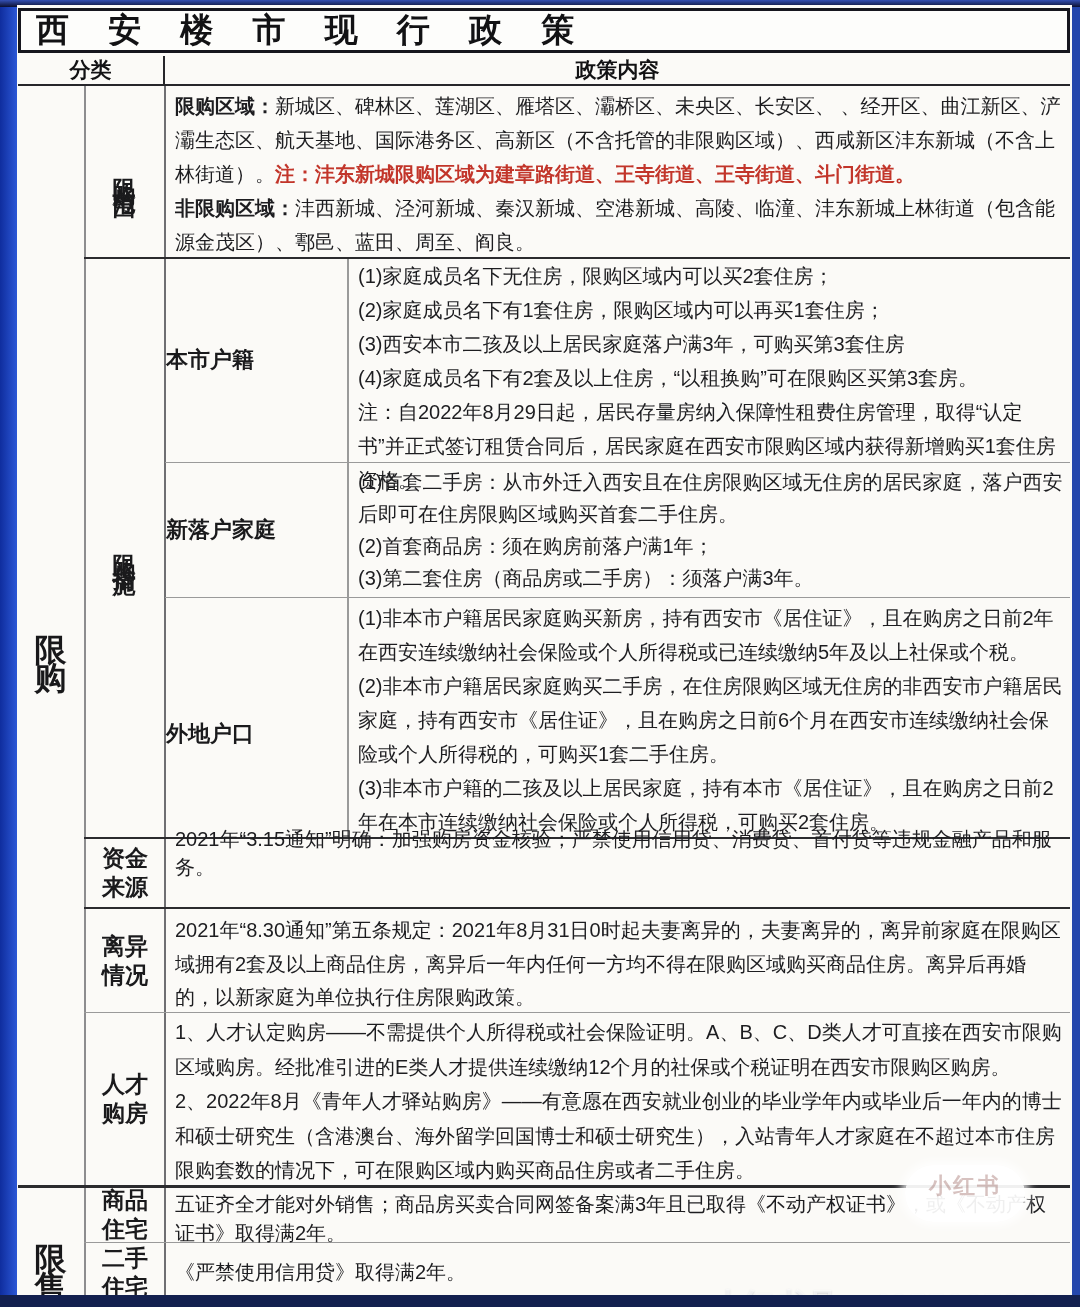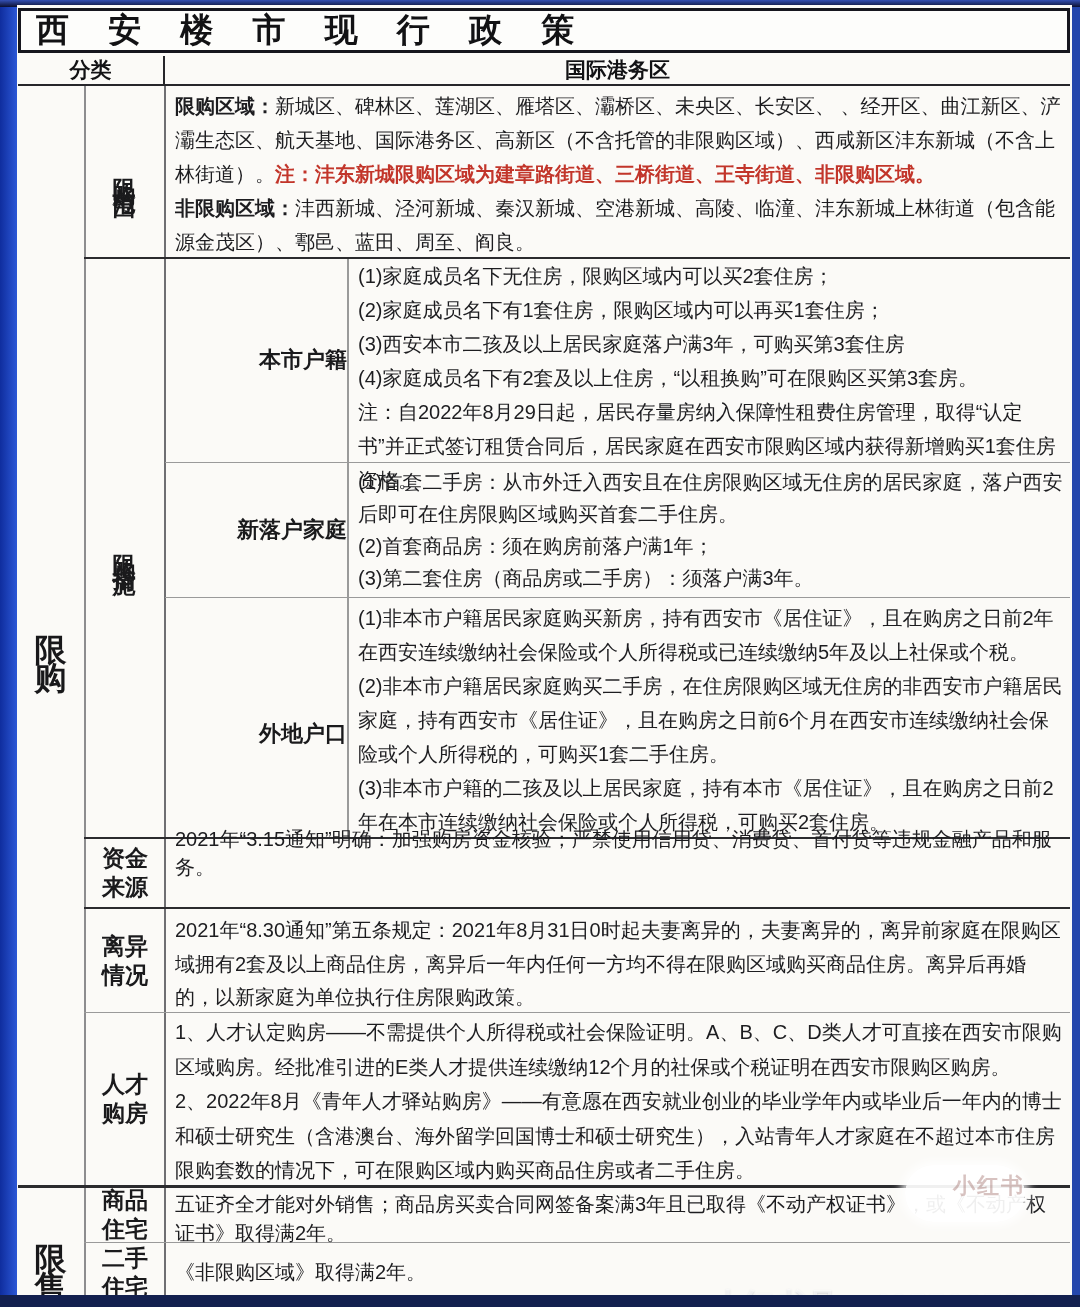--- a/index.html
+++ b/index.html
@@ -50,42 +50,42 @@
   .sub .vtxt{writing-mode:vertical-rl;text-orientation:upright;font-size:23px;font-weight:bold;color:#1a1a1c;letter-spacing:6px;}
   .sub .btxt{width:50px;font-size:23px;font-weight:bold;color:#1a1a1c;line-height:29px;word-break:break-all;text-align:center;}
   .sub-scope{top:0;height:171px;}
   .sub-measures{top:172px;height:579px;}
   .sub-funding{top:753px;height:68px;}
   .sub-divorce{top:823px;height:103px;}
   .sub-talent{top:927px;height:172px;}
   .sub-commodity{top:1102px;height:54px;}
   .sub-secondhand{top:1157px;height:59px;}
   
-  .sub3{position:absolute;left:148px;width:181px;display:flex;align-items:center;justify-content:flex-end;}
+  .sub3{position:absolute;left:148px;width:181px;display:flex;align-items:center;justify-content:flex-start;}
   .sub3 span{font-size:22px;font-weight:bold;color:#1a1a1c;}
   .sub3-local{top:172px;height:204px;}
   .sub3-settlers{top:377px;height:134px;}
   .sub3-nonlocal{top:528px;height:239px;}
   
   .cell{position:absolute;color:#1d1d20;font-size:20px;}
   .cell p{margin:0;}
   .c-scope{left:157px;top:3px;width:888px;height:166px;line-height:34px;}
   .c-local{left:340px;top:173px;width:706px;height:202px;line-height:34px;}
   .c-settlers{left:340px;top:380px;width:706px;height:130px;line-height:32px;}
   .c-nonlocal{left:340px;top:515px;width:706px;height:234px;line-height:34px;}
   .c-funding{left:157px;top:732px;width:890px;height:70px;display:flex;align-items:center;line-height:28px;}
   .c-divorce{left:157px;top:828px;width:890px;height:98px;line-height:33.5px;}
   .c-talent{left:157px;top:929px;width:890px;height:170px;line-height:34.5px;}
   .c-commodity{left:157px;top:1104px;width:890px;height:52px;line-height:29px;}
   .c-secondhand{left:157px;top:1157px;width:890px;height:59px;display:flex;align-items:center;}
   .lead{font-weight:bold;}
   .red{color:#c2352a;font-weight:bold;}
   
   .sticker{position:absolute;left:905px;top:1165px;width:120px;height:57px;background:rgba(255,255,255,0.93);
-           border-radius:28px;box-shadow:0 0 10px 4px rgba(255,255,255,0.85);display:flex;align-items:flex-start;justify-content:flex-end;}
+           border-radius:28px;box-shadow:0 0 10px 4px rgba(255,255,255,0.85);display:flex;align-items:flex-start;justify-content:center;}
   .sticker span{font-size:22px;font-weight:bold;color:rgba(140,80,75,0.35);margin-top:6px;letter-spacing:2px;}
   .wm-id{position:absolute;left:712px;top:1284px;font-size:30px;font-weight:bold;color:rgba(255,255,255,0.62);
          letter-spacing:2px;text-shadow:0 1px 2px rgba(90,90,110,0.25);}
 </style>
 </head>
 <body>
 
 <div id="page">
   <div class="edge edge-left"></div>
   <div class="edge edge-right"></div>
@@ -95,21 +95,21 @@
 
     <div class="title-box">
       <span>西 安 楼 市 现 行 政 策</span>
     </div>
 
     <div class="hdr">
       <div class="hdr-c1">
         <span>分类</span>
       </div>
       <div class="hdr-c2">
-        <span>国际港务区</span>
+        <span>政策内容</span>
       </div>
     </div>
 
     <div class="grid">
 
       <div class="vline v1"></div>
       <div class="vline v2"></div>
       <div class="vline v3"></div>
       <div class="hline major h-r1"></div>
       <div class="hline h-r2"></div>
@@ -153,21 +153,21 @@
         <span>本市户籍</span>
       </div>
       <div class="sub3 sub3-settlers">
         <span>新落户家庭</span>
       </div>
       <div class="sub3 sub3-nonlocal">
         <span>外地户口</span>
       </div>
 
       <div class="cell c-scope">
-        <span class="lead">限购区域：</span><span>新城区、碑林区、莲湖区、雁塔区、灞桥区、未央区、长安区、 、经开区、曲江新区、浐灞生态区、航天基地、国际港务区、高新区（不含托管的非限购区域）、西咸新区沣东新城（不含上林街道）。</span><span class="red">注：沣东新城限购区域为建章路街道、三桥街道、王寺街道、非限购区域。</span><br>
+        <span class="lead">限购区域：</span><span>新城区、碑林区、莲湖区、雁塔区、灞桥区、未央区、长安区、 、经开区、曲江新区、浐灞生态区、航天基地、国际港务区、高新区（不含托管的非限购区域）、西咸新区沣东新城（不含上林街道）。</span><span class="red">注：沣东新城限购区域为建章路街道、王寺街道、王寺街道、斗门街道。</span><br>
         <span class="lead">非限购区域：</span><span>沣西新城、泾河新城、秦汉新城、空港新城、高陵、临潼、沣东新城上林街道（包含能源金茂区）、鄠邑、蓝田、周至、阎良。</span>
       </div>
 
       <div class="cell c-local">
         <p>(1)家庭成员名下无住房，限购区域内可以买2套住房；</p>
         <p>(2)家庭成员名下有1套住房，限购区域内可以再买1套住房；</p>
         <p>(3)西安本市二孩及以上居民家庭落户满3年，可购买第3套住房</p>
         <p>(4)家庭成员名下有2套及以上住房，“以租换购”可在限购区买第3套房。</p>
         <p>注：自2022年8月29日起，居民存量房纳入保障性租费住房管理，取得“认定书”并正式签订租赁合同后，居民家庭在西安市限购区域内获得新增购买1套住房资格。</p>
       </div>
@@ -195,21 +195,21 @@
       <div class="cell c-talent">
         <p>1、人才认定购房——不需提供个人所得税或社会保险证明。A、B、C、D类人才可直接在西安市限购区域购房。经批准引进的E类人才提供连续缴纳12个月的社保或个税证明在西安市限购区购房。</p>
         <p>2、2022年8月《青年人才驿站购房》——有意愿在西安就业创业的毕业学年内或毕业后一年内的博士和硕士研究生（含港澳台、海外留学回国博士和硕士研究生），入站青年人才家庭在不超过本市住房限购套数的情况下，可在限购区域内购买商品住房或者二手住房。</p>
       </div>
 
       <div class="cell c-commodity">
         <p>五证齐全才能对外销售；商品房买卖合同网签备案满3年且已取得《不动产权证书》，或《不动产权证书》取得满2年。</p>
       </div>
 
       <div class="cell c-secondhand">
-        <p>《非限购区域》取得满2年。</p>
+        <p>《严禁使用信用贷》取得满2年。</p>
       </div>
     </div>
   </div>
 
   <div class="sticker">
     <span>小红书</span>
   </div>
   <div class="wm-id">小红书号：4955907386</div>
 
   <div class="edge edge-bottom"></div>

